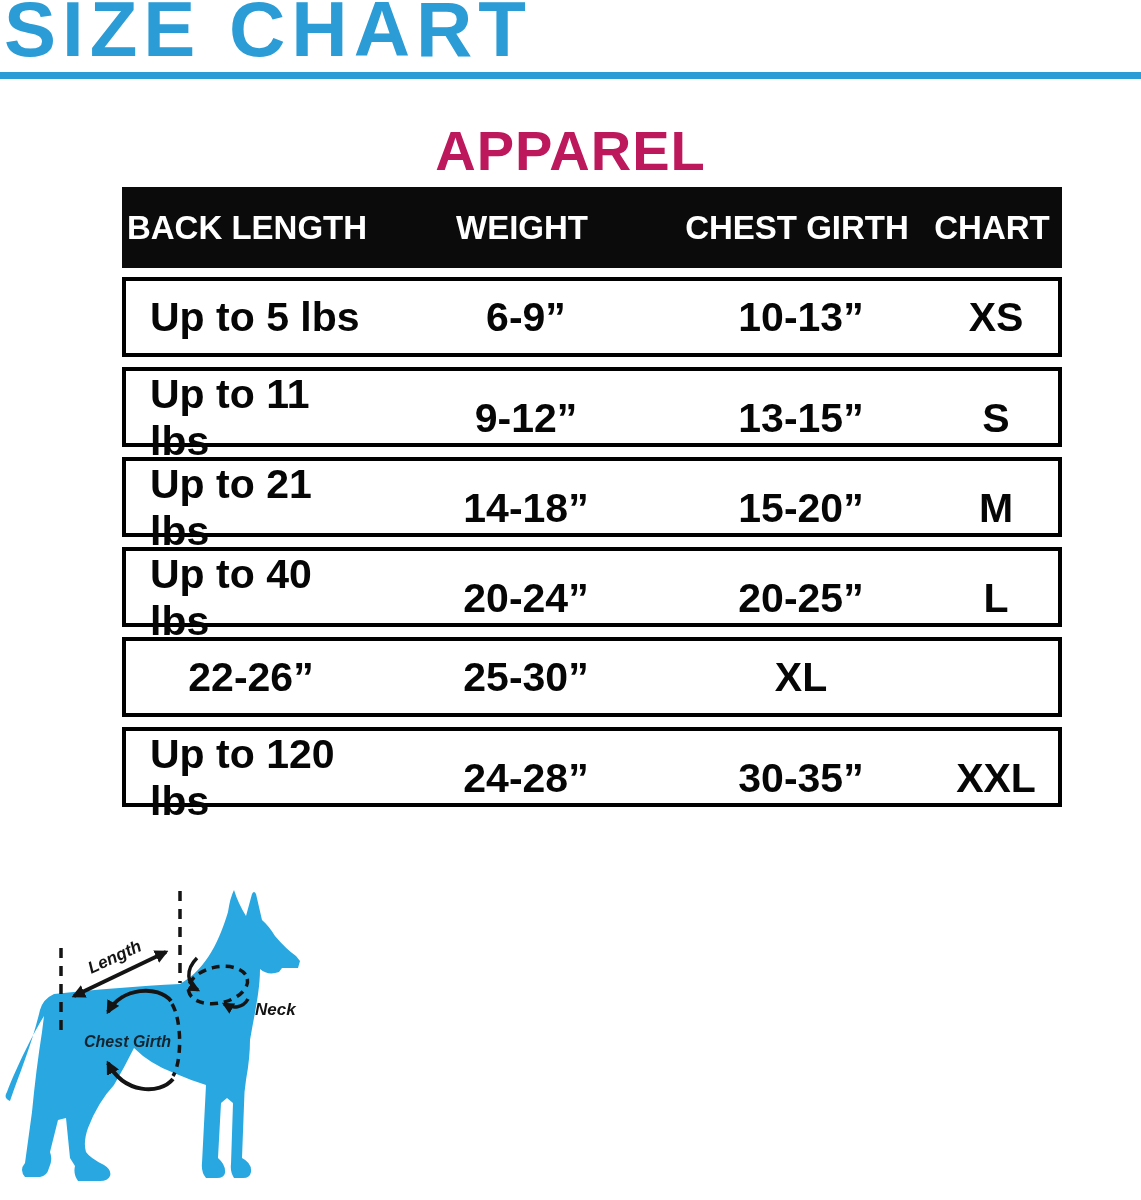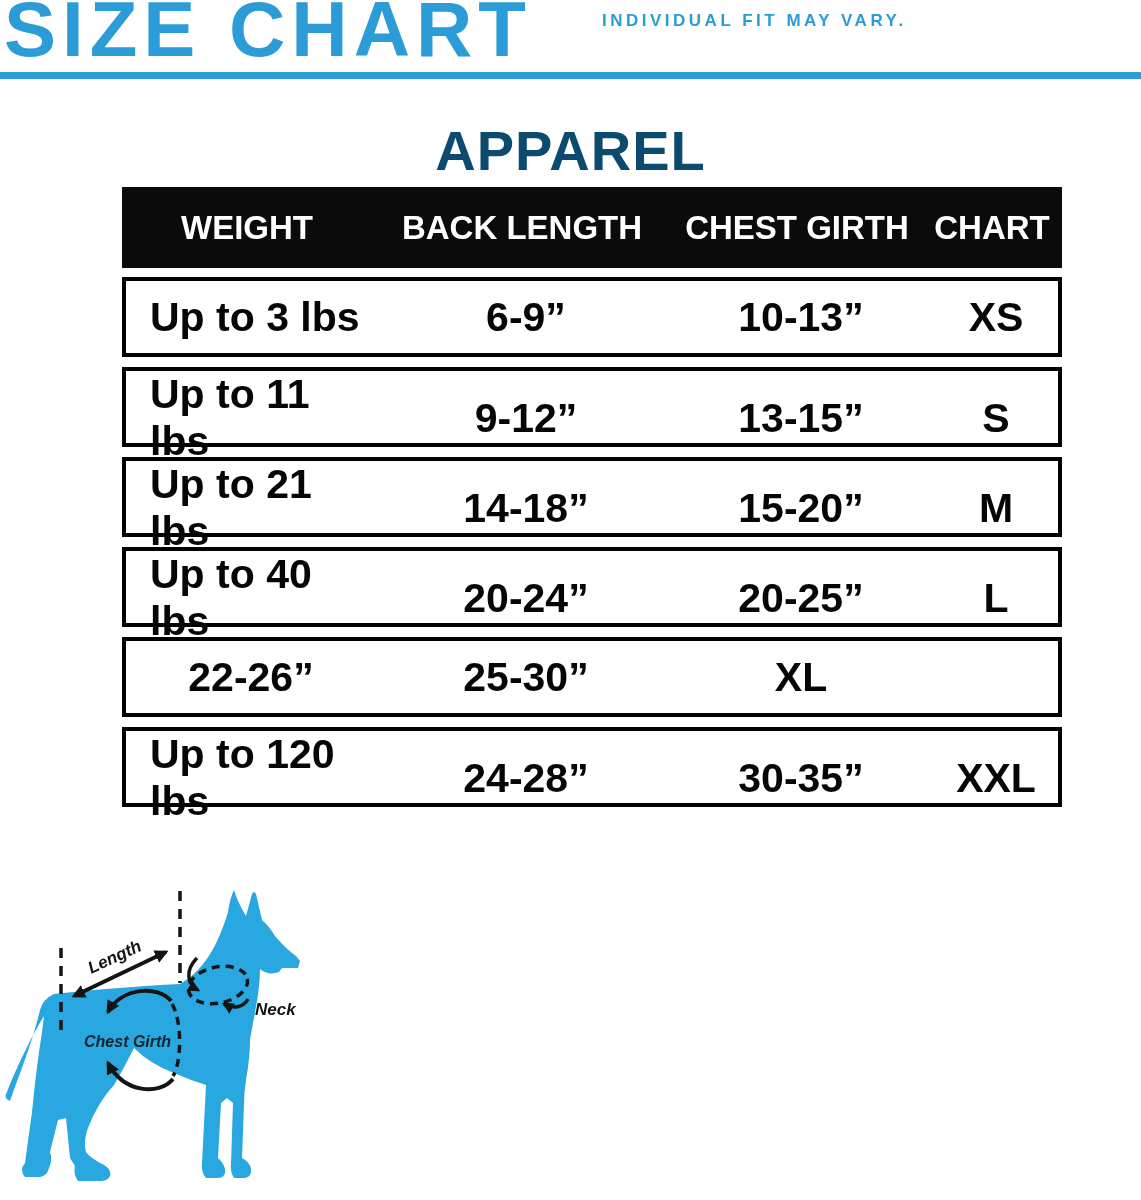--- a/index.html
+++ b/index.html
@@ -52,21 +52,21 @@
 
   
   .section-title {
     position: absolute;
     left: 0; top: 118px;
     width: 1141px;
     text-align: center;
     font-size: 56px;
     font-weight: 800;
     letter-spacing: 1px;
-    color: #0c4a6e;
+    color: #be185d;
   }
 
   
   .size-table {
     position: absolute;
     left: 122px; top: 187px;
     width: 940px;
   }
   .thead, .trow {
     display: grid;
@@ -113,37 +113,36 @@
   }
 </style>
 </head>
 <body>
 
 <div class="page">
 
   <header class="masthead">
     <h1>SIZE CHART</h1>
     <div class="disclaimer">
-      <div>INDIVIDUAL FIT MAY VARY.</div>
     </div>
     <div class="rule"></div>
   </header>
 
   <h2 class="section-title">APPAREL</h2>
 
   <section class="size-table">
     <div class="thead">
+      <div class="th">BACK LENGTH</div>
       <div class="th">WEIGHT</div>
-      <div class="th">BACK LENGTH</div>
       <div class="th">CHEST GIRTH</div>
       <div class="th">CHART</div>
     </div>
 
     <div class="trow">
-      <div class="td weight">Up to 3 lbs</div>
+      <div class="td weight">Up to 5 lbs</div>
       <div class="td">6-9”</div>
       <div class="td">10-13”</div>
       <div class="td">XS</div>
     </div>
     <div class="trow">
       <div class="td weight">Up to 11 lbs</div>
       <div class="td">9-12”</div>
       <div class="td">13-15”</div>
       <div class="td">S</div>
     </div>

